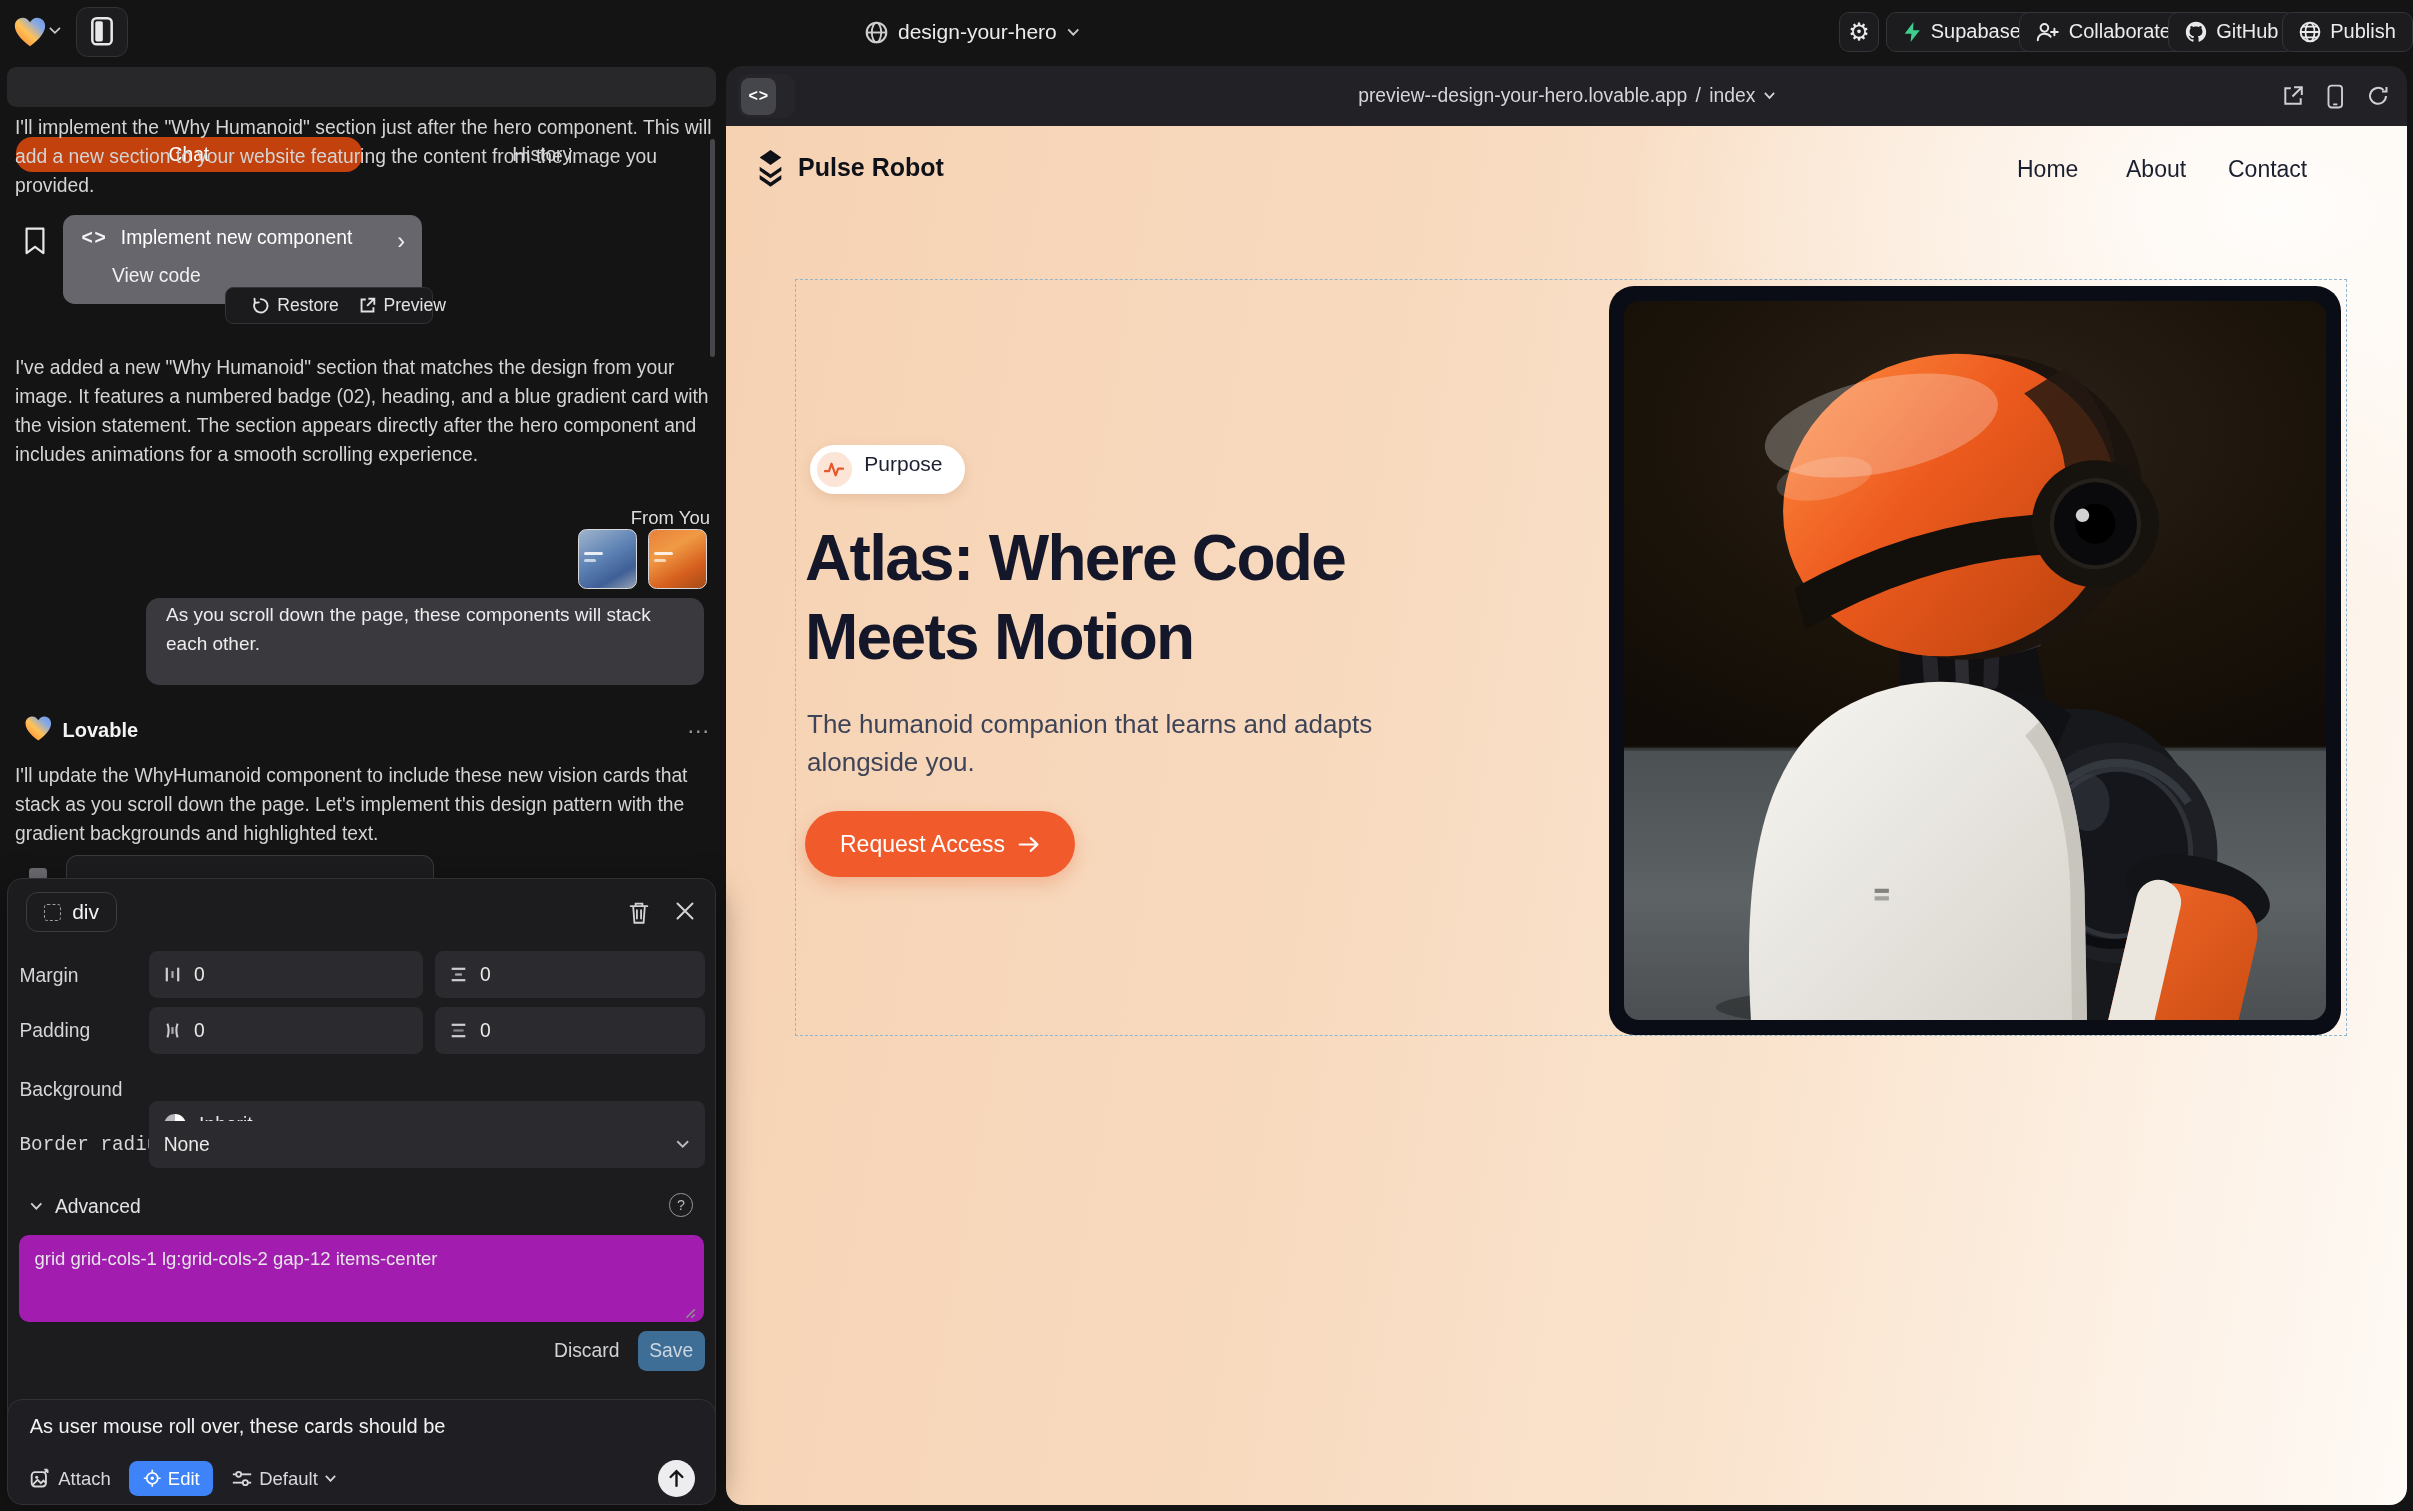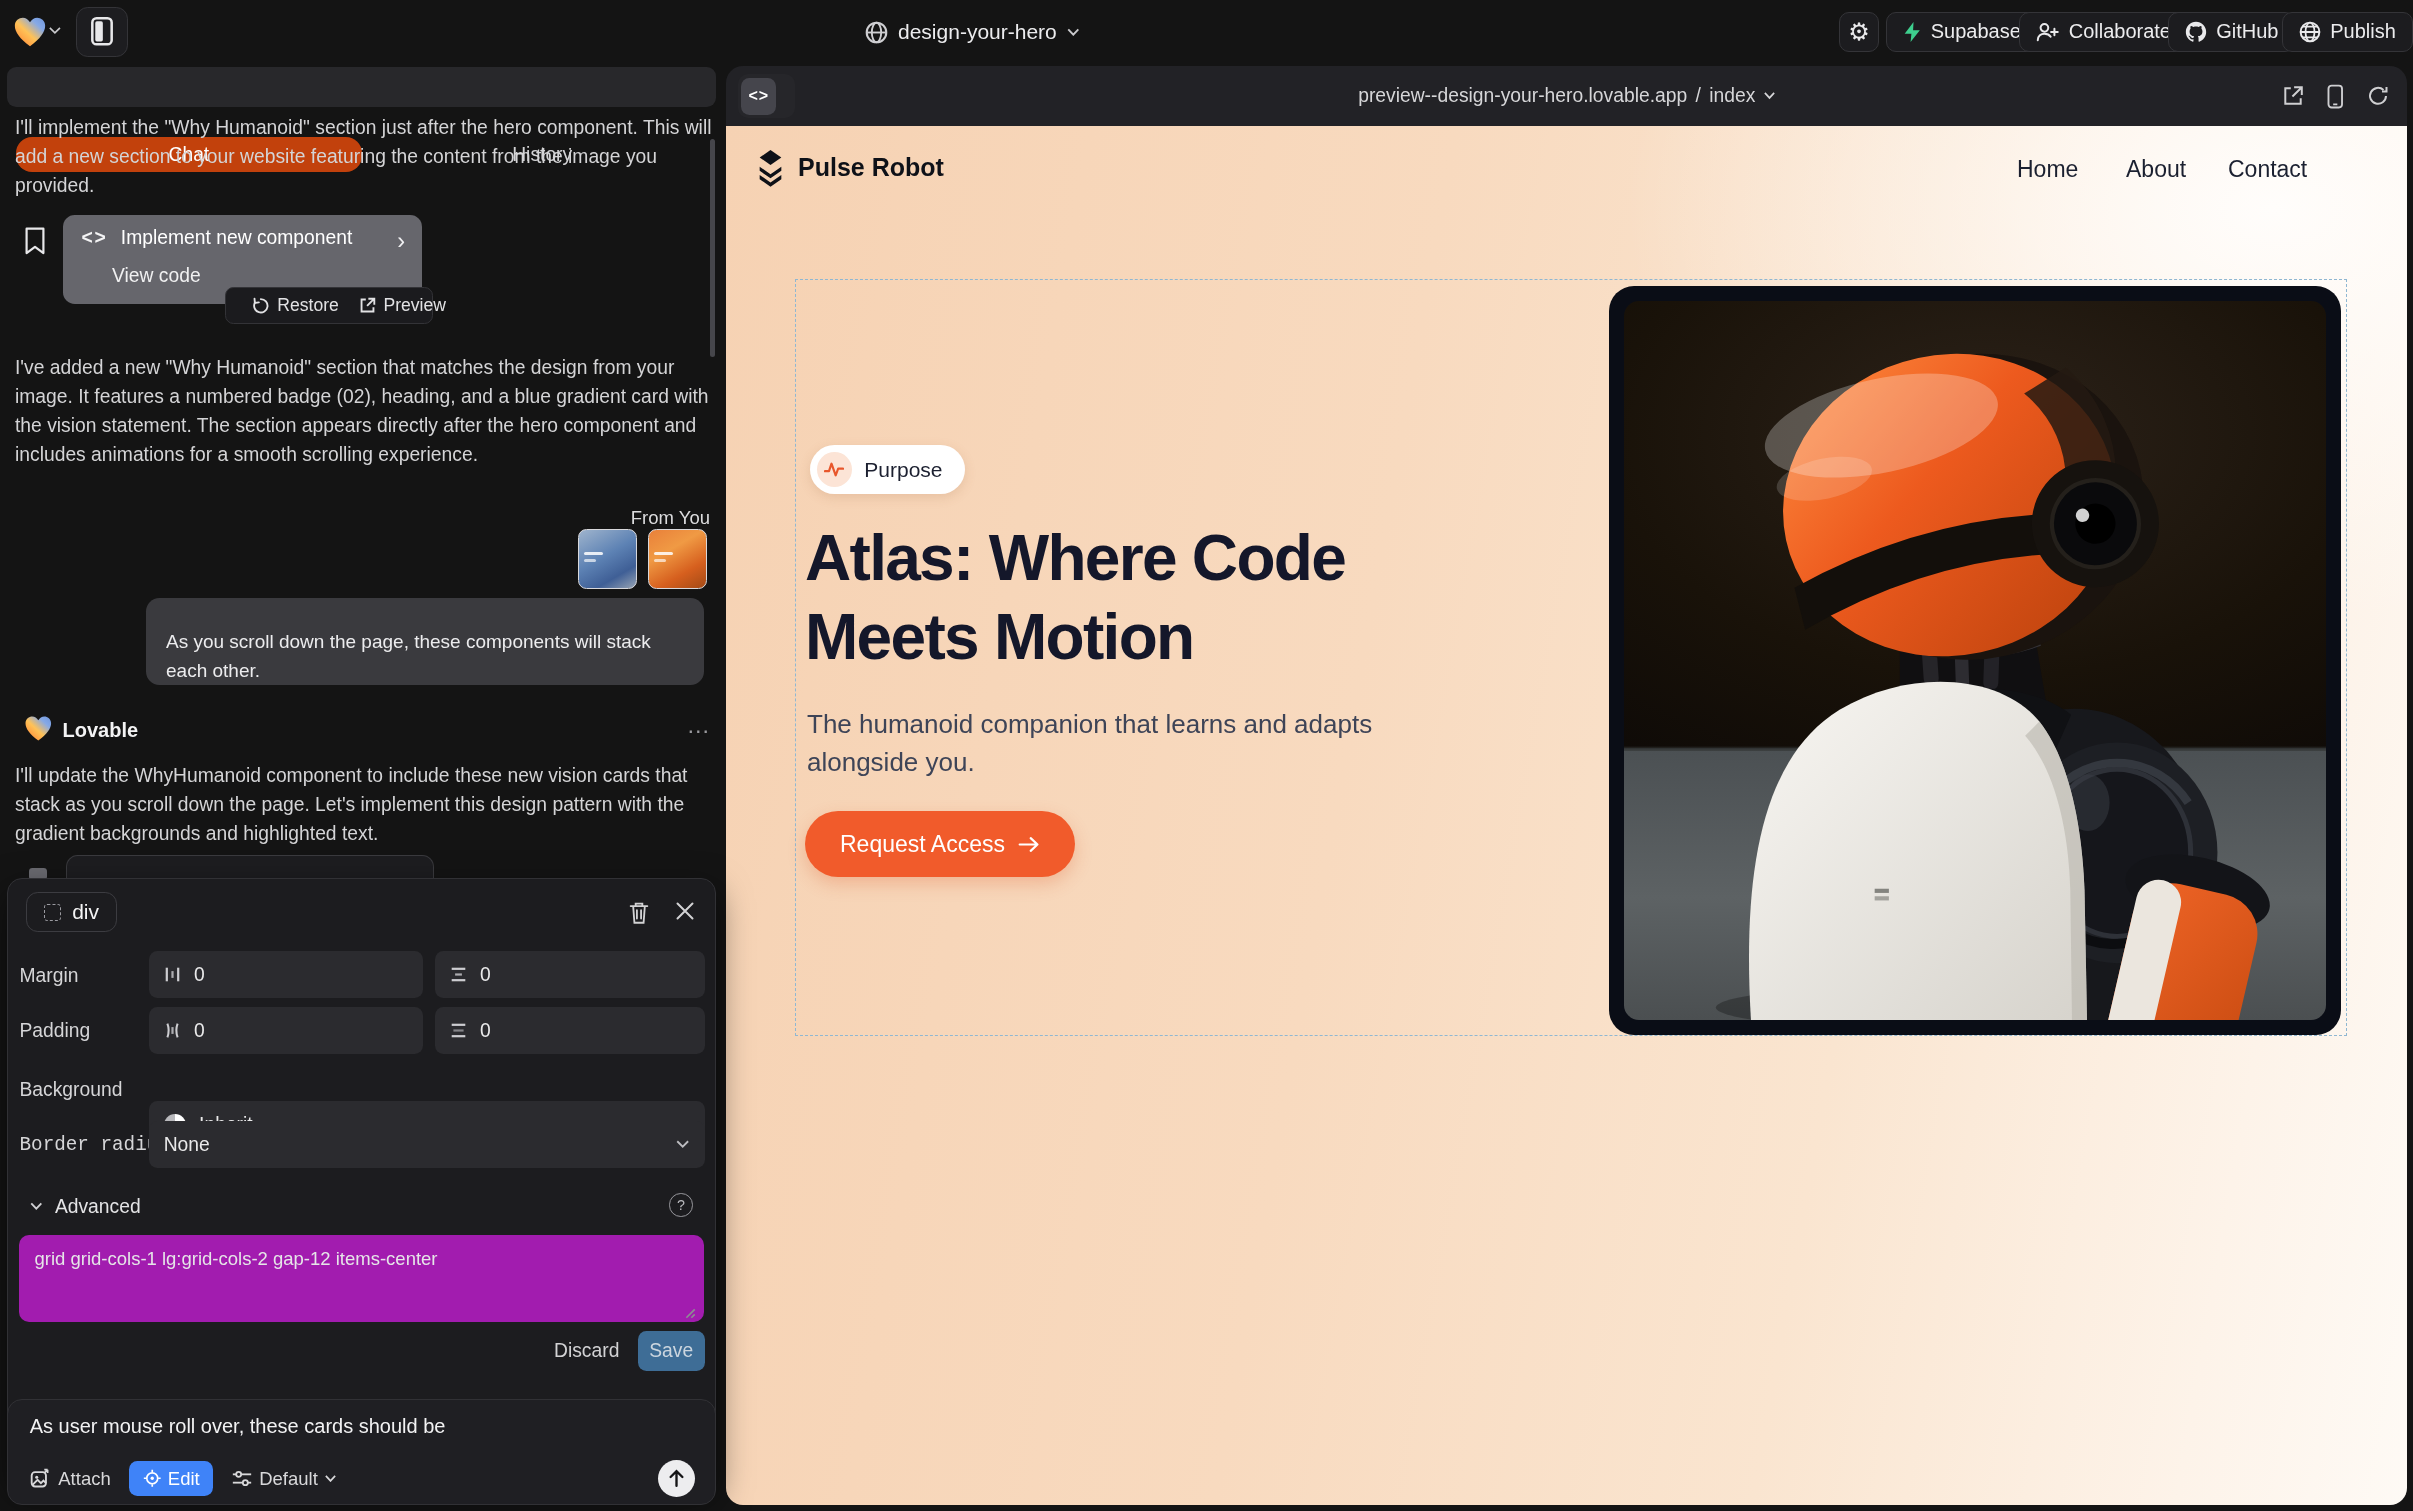--- a/index.html
+++ b/index.html
@@ -36,21 +36,21 @@
   .comp-chevron { position:absolute; right:17px; top:13.4px; color:#f0f0f2; font-size:23.5px; }
   .comp-sub { position:absolute; left:49px; top:50px; font-size:19.3px; color:#f0f0f1; }
   .ver-toolbar { left:225px; top:287px; width:208px; height:37px; background:#1b1b1e; border:0.8px solid #333337;
                  border-radius:8.4px; display:flex; align-items:center; justify-content:center; gap:20px; z-index:3;padding-left:40px; }
   .ver-item { display:flex; align-items:center; gap:7.6px; color:#e2e2e4; font-size:17.6px; }
   .from-you { left:15px; top:507px; width:695px; text-align:right; color:#dcdcde; font-size:18.5px; }
   .thumb { top:529px; width:59px; height:60px; border-radius:8.4px; border:1.7px solid #d8d8dc; overflow:hidden; }
   .thumb .mark1 { position:absolute; left:5px; top:22px; width:18.5px; height:3.4px; background:#fff; opacity:.85; border-radius:1.7px; }
   .thumb .mark2 { position:absolute; left:5px; top:28.6px; width:11.8px; height:3.4px; background:#fff; opacity:.65; border-radius:1.7px; }
   .bubble { left:146px; top:598px; width:558px; height:87px; background:#3a3a3e; border-radius:13.4px;
-            padding:29px 20px; color:#ececee; font-size:19px; line-height:29px; }
+            padding:2px 20px; color:#ececee; font-size:19px; line-height:29px; }
   .lov-row { left:23.5px; top:715px; width:689px; height:34px; }
   .lov-name { position:absolute; left:39px; top:4.2px; color:#f3f3f4; font-size:20px; font-weight:700; }
   .lov-menu { position:absolute; right:0; top:-3.4px; color:#9a9a9e; font-size:23.5px; letter-spacing:2.5px; }
   .partial-card { left:66px; top:855px; width:368px; height:25px; background:#1d1d20; border:0.8px solid #3a3a3e;
                   border-bottom:none; border-radius:11.8px 11.8px 0 0; }
   .mini-chip { left:28.6px; top:868px; width:18.5px; height:11.8px; background:#6b6b71; border-radius:3.4px; }
   .chat-scrollbar { left:710px; top:139px; width:5px; height:218px; background:#46464b; border-radius:2.5px; }
 
   
   .inspector { left:6.7px; top:878px; width:709px; height:608px; background:#1c1c1f; border:0.8px solid #313135;
@@ -101,21 +101,21 @@
 
   .site { position:absolute; left:0; top:60px; width:1681px; height:1379px;
           background:radial-gradient(1176px 756px at 92% 6%, #fffdfb 0%, rgba(255,253,251,0) 55%),
                      linear-gradient(100deg, #f6d2b3 0%, #f8dabf 38%, #fae5d0 66%, #fdf3e9 88%, #fefaf5 100%); }
   .site-nav { position:absolute; left:27px; top:22px; width:1627px; height:44px; }
   .brand { position:absolute; left:0; top:0; display:flex; align-items:center; gap:10px; color:#0e1118;
            font-size:25px; font-weight:700; }
   .nav-link { position:absolute; top:8.4px; font-size:23px; color:#1b2030; }
   .sel-box { position:absolute; left:69px; top:153px; width:1552px; height:757px; border:1.7px dashed #8fb7d2; }
   .badge { position:absolute; left:84px; top:319px; height:49px; padding:6.7px 22px 6.7px 6.7px; background:#ffffff;
-           border-radius:839px; display:flex; align-items:center; gap:12.6px; box-shadow:0 3.4px 11.8px rgba(160,100,60,.18);
+           border-radius:839px; display:flex; align-items:flex-start; gap:12.6px; box-shadow:0 3.4px 11.8px rgba(160,100,60,.18);
            color:#1c2030; font-size:21px; }
   .badge .pulse-circ { width:35px; height:35px; border-radius:50%; background:#fce4d6; display:flex;
                        align-items:center; justify-content:center; }
   .hero-h1 { position:absolute; left:79px; top:393px; font-size:64px; line-height:79px; font-weight:800;
              color:#14172a; letter-spacing:-1.7px; }
   .hero-p { position:absolute; left:81px; top:579px; font-size:26px; line-height:38px; color:#3e4457; }
   .cta { position:absolute; left:79px; top:685px; height:66px; padding:0 35px; background:#f15b2b; border-radius:839px;
          display:flex; align-items:center; gap:13.4px; color:#ffffff; font-size:23px; box-shadow:0 6.7px 17px rgba(218,80,30,.25); }
   .robot-card { position:absolute; left:883px; top:160px; width:732px; height:749px; background:#0a0d16;
                 border-radius:25px; padding:15px; }

